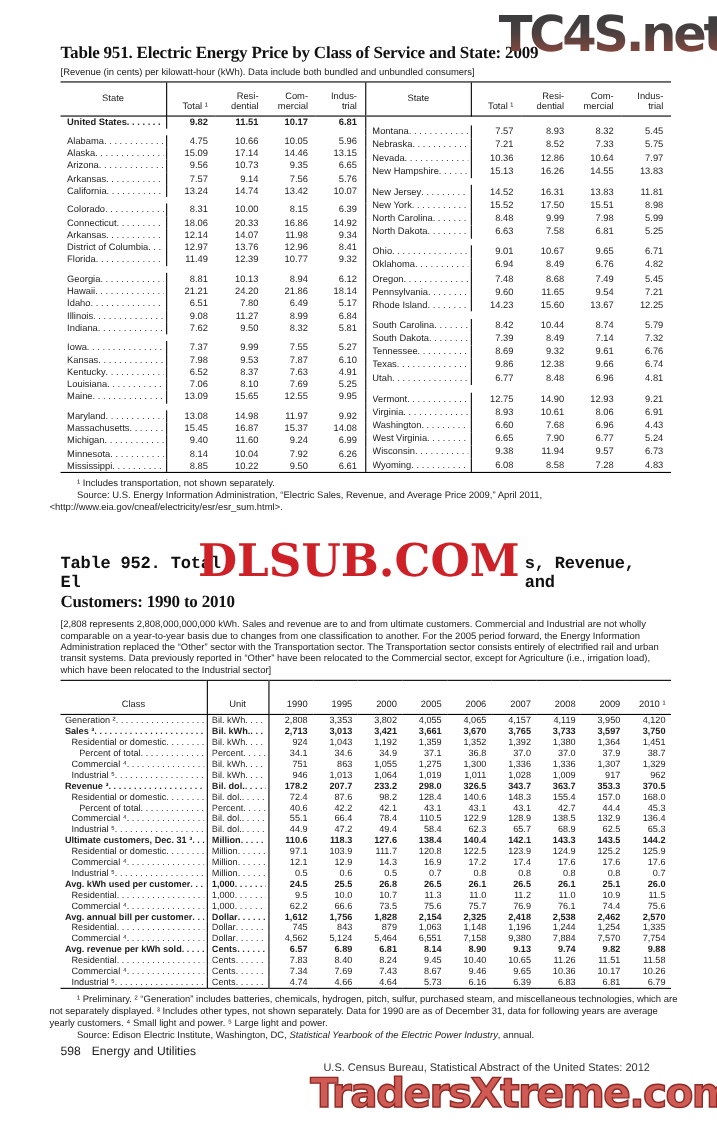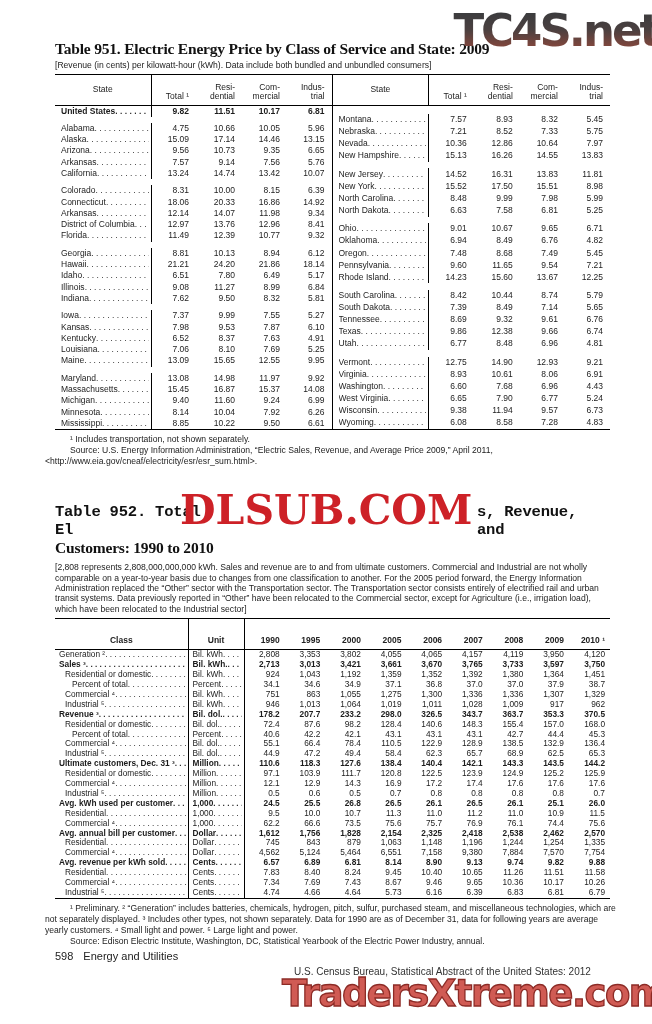--- a/index.html
+++ b/index.html
@@ -33,29 +33,29 @@
   .t951 tr.sp td { height:6px; line-height:6px; }
 
   .lblrow { display:flex; align-items:baseline; overflow:hidden; }
   .lbl { white-space:nowrap; }
   .dots { flex:1 1 auto; overflow:hidden; white-space:nowrap; color:#2a2a2a; }
   .dots::after { content:" .\00a0.\00a0.\00a0.\00a0.\00a0.\00a0.\00a0.\00a0.\00a0.\00a0.\00a0.\00a0.\00a0.\00a0.\00a0.\00a0.\00a0.\00a0.\00a0.\00a0.\00a0.\00a0.\00a0.\00a0.\00a0.\00a0.\00a0.\00a0."; }
 
   
   .footnote { font-size:8.6px; line-height:11px; margin-left:-10px; text-indent:25px; margin-top:4px; width:572px; color:#222; }
   .srcnote  { font-size:8.6px; line-height:11px; margin-left:-10px; text-indent:25px; width:572px; color:#222; }
-  .srcnote .ital { }
+  .srcnote .ital { font-style:italic; }
 
   
   .t952-titlebox { margin-top:36px; }
   .title-line1 { display:flex; align-items:center;font-family:Liberation Mono, monospace; }
   .title-gap { width:260px; }
   table.t952 { border-collapse:collapse; table-layout:fixed; width:555px; margin-top:4px;
                border-top:1.6px solid #000; border-bottom:1.6px solid #000; font-size:8.3px; }
-  .t952 th { font-weight:bold; font-size:8.5px; border-bottom:1px solid #000; padding:16px 2px 4px 2px; height:20px; vertical-align:middle; color:#222; }
+  .t952 th { font-weight:normal; font-size:8.5px; border-bottom:1px solid #000; padding:16px 2px 4px 2px; height:20px; vertical-align:middle; color:#222; }
   .t952 th.cls, .t952 th.unit { text-align:center; }
   .t952 th.cls  { border-right:1px solid #000; }
   .t952 th.unit { border-right:1px solid #000; }
   .t952 th.yr { text-align:right; padding-right:5px; }
   .t952 td { height:9.9px; line-height:9.9px; padding:0; overflow:hidden; white-space:nowrap; }
   .t952 td.cls  { border-right:1px solid #000; padding-right:2px; }
   .t952 td.unit { border-right:1px solid #000; padding-left:4px; padding-right:2px; }
   .t952 td.num { text-align:right; padding-right:5px; }
   .t952 tr.bold td { font-weight:bold; }
   .ind0 { padding-left:4px; }
@@ -669,21 +669,21 @@
               <tr>
                 <td class="st">
                   <div class="lblrow">
                     <span class="lbl">South Dakota</span>
                     <span class="dots"></span>
                   </div>
                 </td>
                 <td class="num">7.39</td>
                 <td class="num">8.49</td>
                 <td class="num">7.14</td>
-                <td class="num">5.65</td>
+                <td class="num">7.32</td>
               </tr>
               <tr>
                 <td class="st">
                   <div class="lblrow">
                     <span class="lbl">Tennessee</span>
                     <span class="dots"></span>
                   </div>
                 </td>
                 <td class="num">8.69</td>
                 <td class="num">9.32</td>

